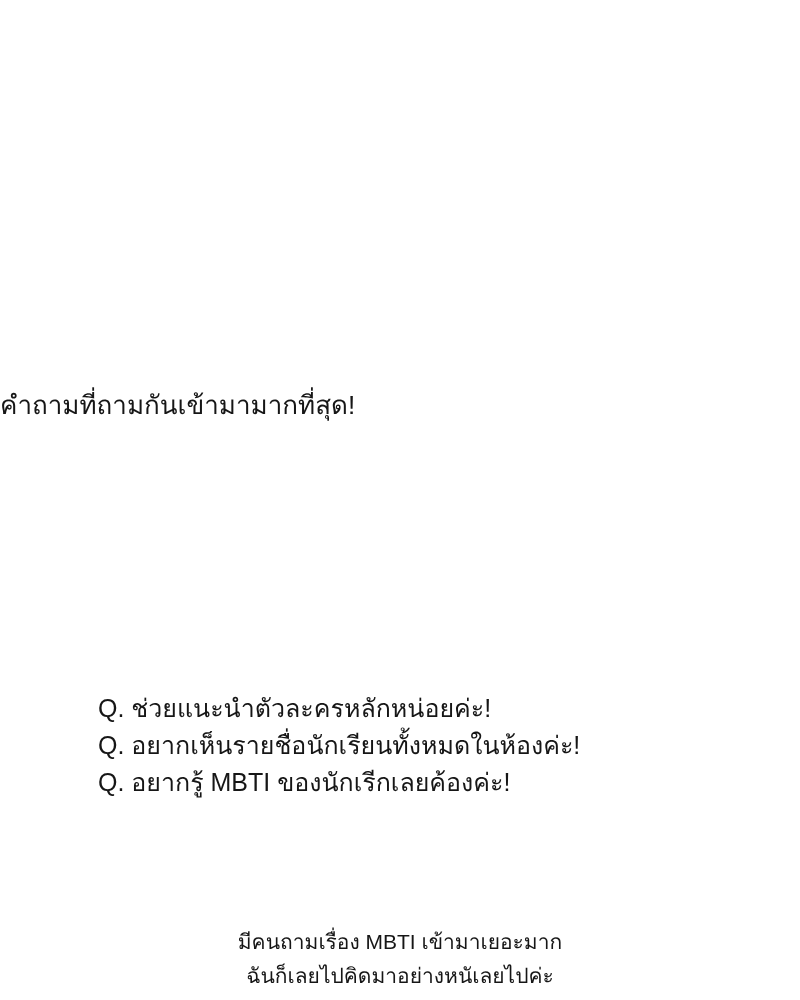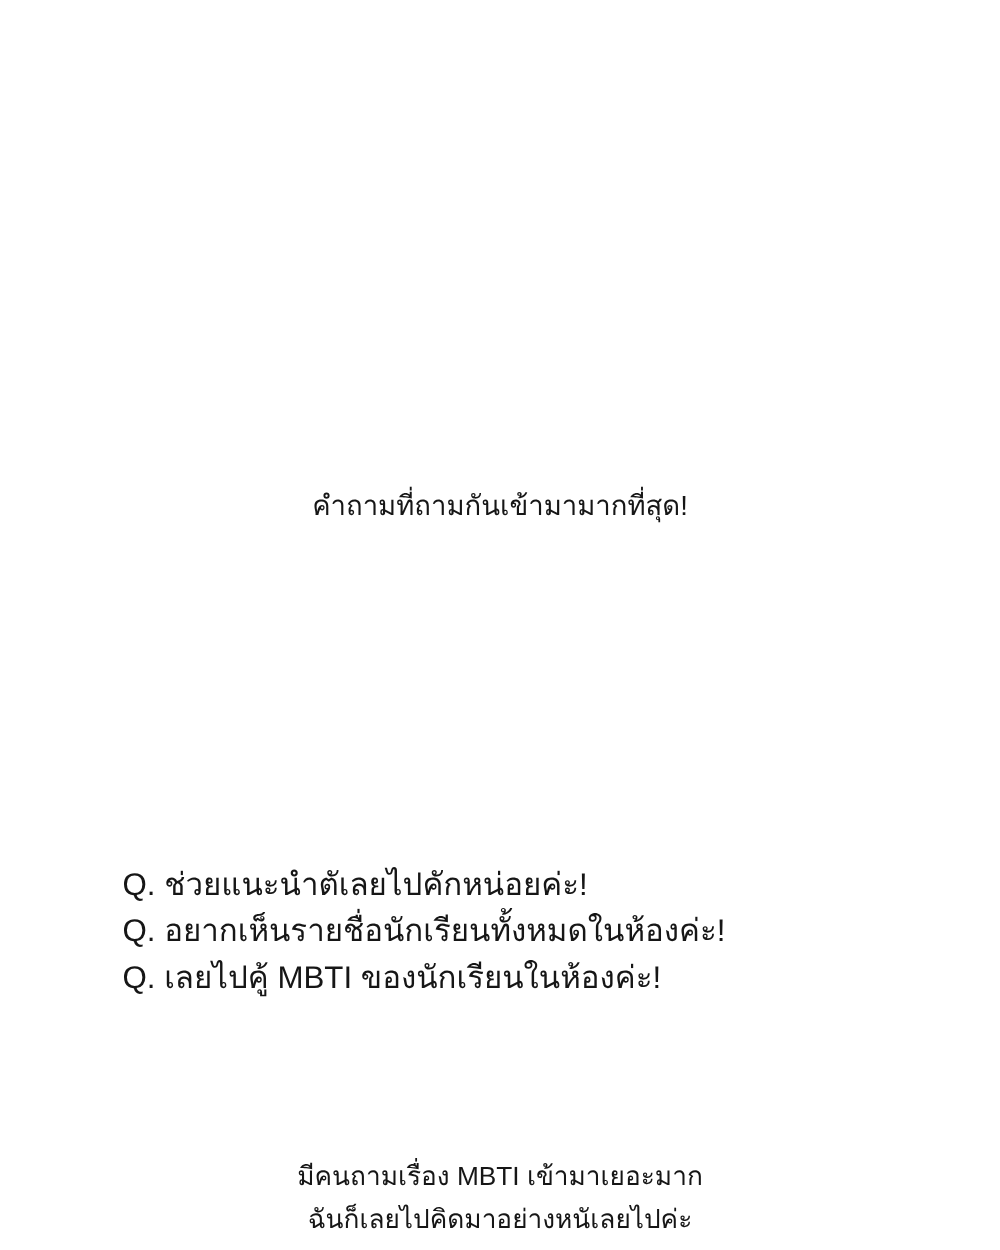--- a/index.html
+++ b/index.html
@@ -20,22 +20,21 @@
     inset: 0;
     background: #ffffff;
   }
 
   
   .heading {
     position: absolute;
     top: 383px;
     left: 0;
     width: 800px;
-    text-align: center;
-    font-size: 22px;
+    font-size: 26px;
     line-height: 44px;
     font-weight: 400;
     color: #161616;
     letter-spacing: 0px;
   }
 
   
   .qa-block {
     position: absolute;
     top: 690px;
@@ -67,23 +66,23 @@
   }
 </style>
 </head>
 <body>
 
 <div class="page">
 
   <div class="heading">คำถามที่ถามกันเข้ามามากที่สุด!</div>
 
   <div class="qa-block">
-    <div class="qa-line">Q. ช่วยแนะนำตัเลยไปคักหน่อยค่ะ!</div>
+    <div class="qa-line">Q. ช่วยแนะนำตัวละครหลักหน่อยค่ะ!</div>
     <div class="qa-line">Q. อยากเห็นรายชื่อนักเรียนทั้งหมดในห้องค่ะ!</div>
-    <div class="qa-line">Q. เลยไปคู้ MBTI ของนักเรียนในห้องค่ะ!</div>
+    <div class="qa-line">Q. อยากรู้ MBTI ของนักเรีกเลยค้องค่ะ!</div>
   </div>
 
   <div class="note-block">
     <div class="note-line">มีคนถามเรื่อง MBTI เข้ามาเยอะมาก</div>
     <div class="note-line">ฉันก็เลยไปคิดมาอย่างหนัเลยไปค่ะ</div>
   </div>
 
 </div>
 
 </body></html>

